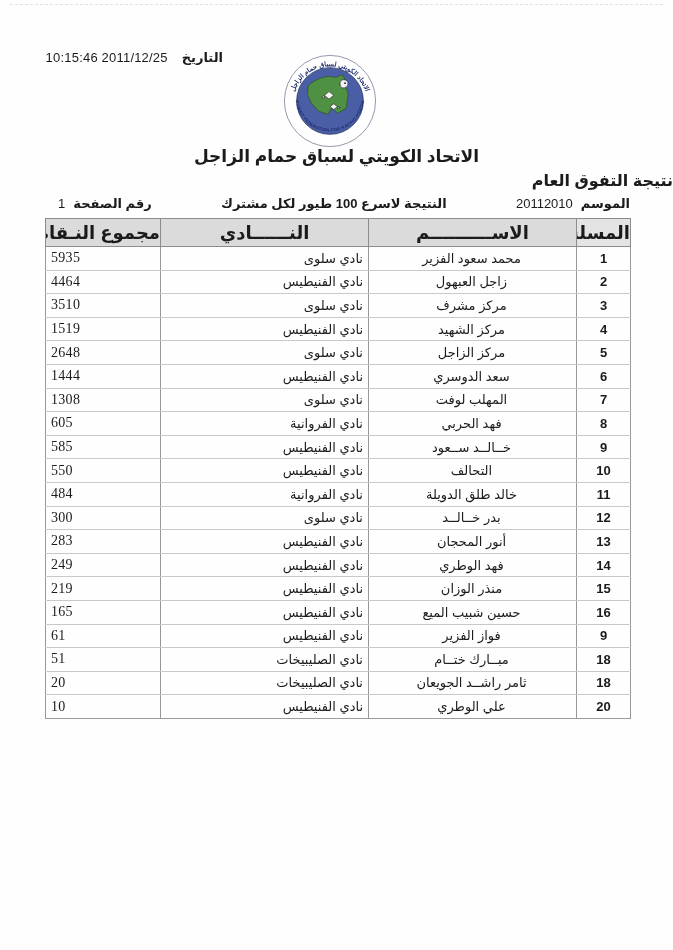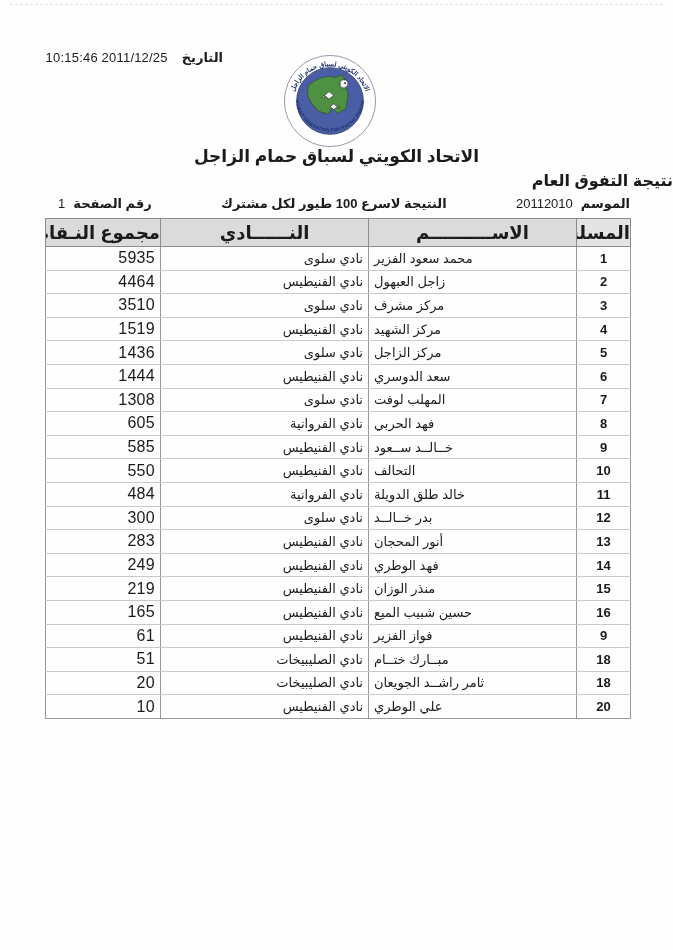--- a/index.html
+++ b/index.html
@@ -71,23 +71,23 @@
   }
   .results th.h-serial { background:#e4e4e4; }
   .results td {
     height:23.6px; font-size:13px;
     border-left:1px solid #979797; border-right:1px solid #979797;
     border-top:1px solid #c9c9c9; border-bottom:1px solid #c9c9c9;
     white-space:nowrap; overflow:hidden; padding:0 5px;
   }
   .results tr:last-child td { border-bottom:1px solid #9b9b9b; }
   .results td.col-serial { font-weight:bold; text-align:center; font-size:13px; }
-  .results td.col-name   { text-align:left; padding-right:7px;margin-left:34px; }
+  .results td.col-name   { text-align:center; padding-right:7px;margin-left:34px; }
   .results td.col-club   { text-align:right; }
-  .results td.col-points { text-align:right; font-size:16px; letter-spacing:.3px; direction:ltr; }
+  .results td.col-points { text-align:left; font-size:14px; letter-spacing:.3px; direction:ltr;font-family:Liberation Serif, serif; }
 </style>
 </head>
 <body>
 
 <div class="page">
 
   <div class="scan-artifact"></div>
 
   <div class="date-row">
     <span class="date-label">التاريخ</span>
@@ -171,21 +171,21 @@
           <tr>
             <td class="col-serial">4</td>
             <td class="col-name">مركز الشهيد</td>
             <td class="col-club">نادي الفنيطيس</td>
             <td class="col-points">1519</td>
           </tr>
           <tr>
             <td class="col-serial">5</td>
             <td class="col-name">مركز الزاجل</td>
             <td class="col-club">نادي سلوى</td>
-            <td class="col-points">1436</td>
+            <td class="col-points">2648</td>
           </tr>
           <tr>
             <td class="col-serial">6</td>
             <td class="col-name">سعد الدوسري</td>
             <td class="col-club">نادي الفنيطيس</td>
             <td class="col-points">1444</td>
           </tr>
           <tr>
             <td class="col-serial">7</td>
             <td class="col-name">المهلب لوفت</td>

